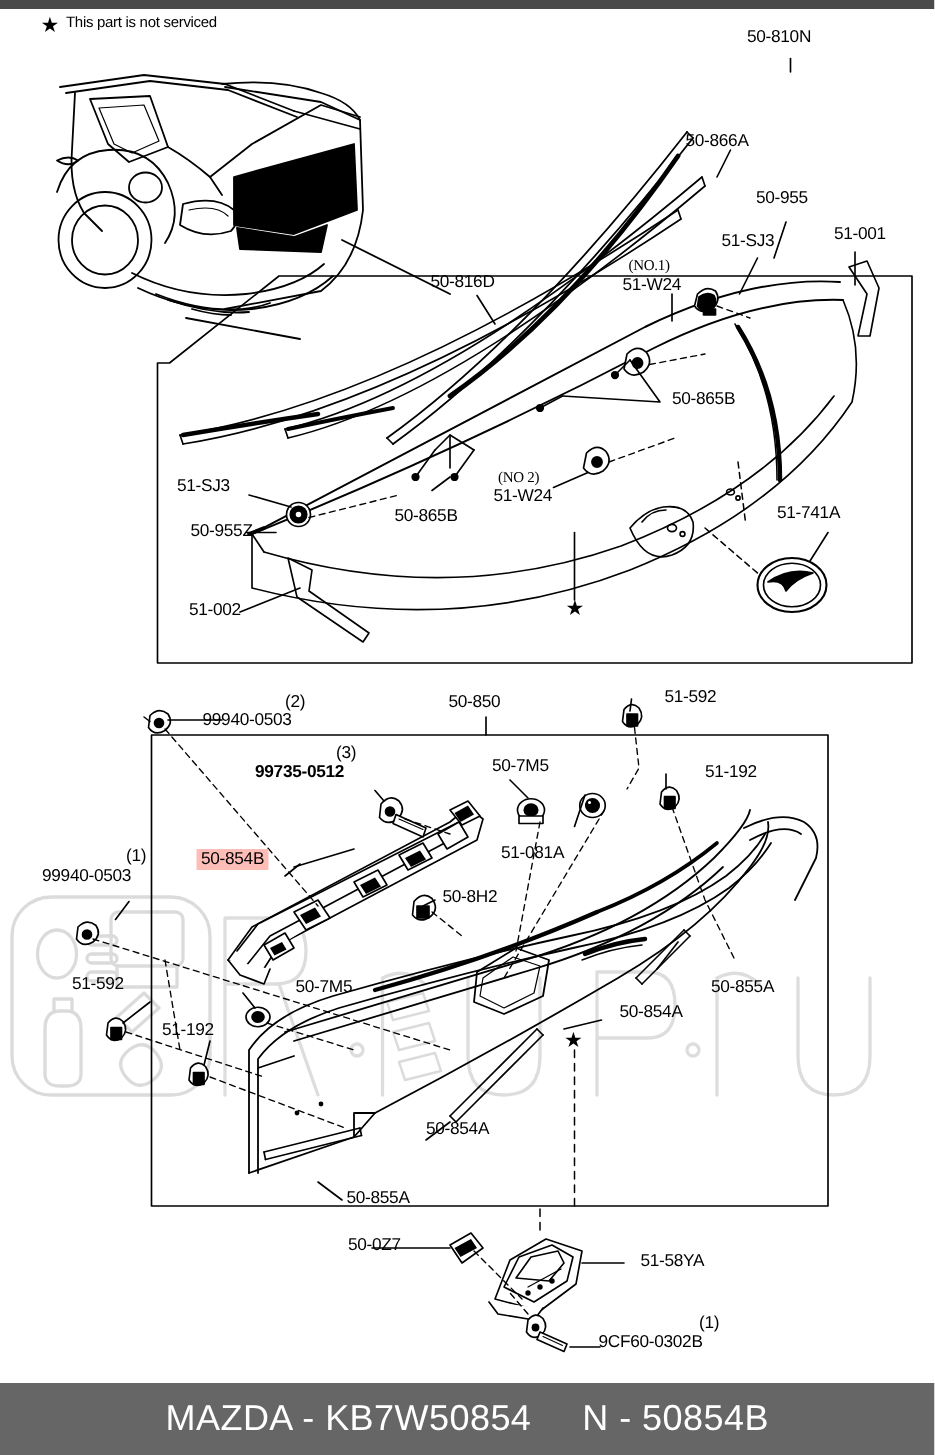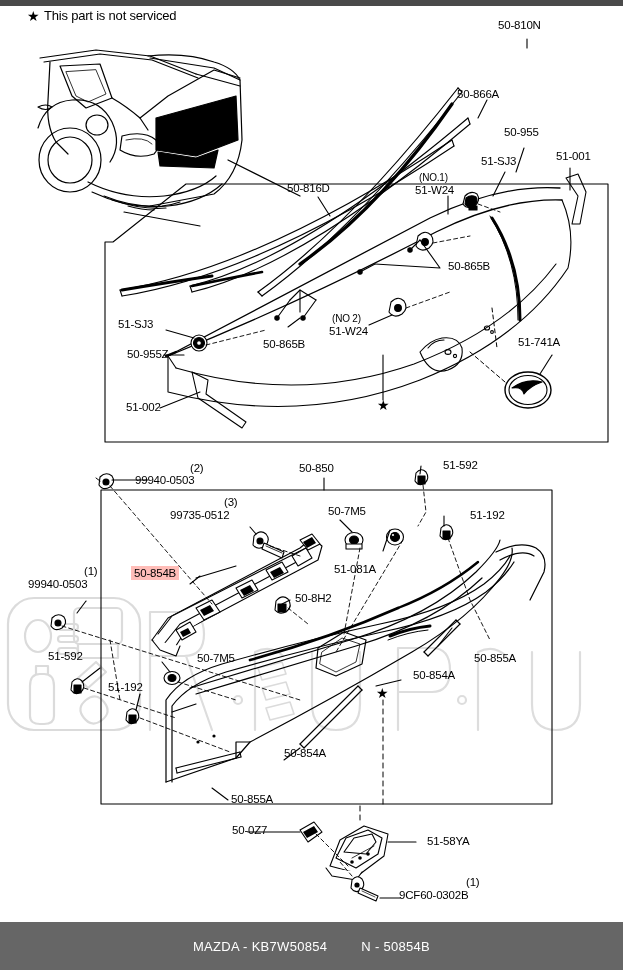--- a/index.html
+++ b/index.html
@@ -16,40 +16,40 @@
 
   .lbl{
     position:absolute;
     font-family:"Liberation Sans", sans-serif;
     font-size:11.5px;
     line-height:12px;
     color:#000;
     white-space:nowrap;
     letter-spacing:-0.2px;
   }
-  .lbl.small{font-size:10px;}
-  .lbl.note{font-size:13px;}
+  .lbl.small{font-size:10px;font-family:Liberation Serif, serif;}
+  .lbl.note{font-size:10px;}
   .lbl.hl{
     background:#ffbdb8;
     padding:1px 3px 1px 3px;
     font-weight:normal;
   }
   .star{
     position:absolute;
     font-size:14px;
     line-height:14px;
     color:#000;
   }
   .footer{
     position:absolute;left:0;top:922px;width:623px;height:48px;
     background:#666666;
     display:flex;align-items:center;justify-content:center;
   }
   .footer-text{
-    color:#ffffff;font-size:13px;letter-spacing:0.3px;
+    color:#ffffff;font-size:24px;letter-spacing:0.3px;
     font-family:"Liberation Sans", sans-serif;
   }
   .wm{position:absolute;pointer-events:none;}
 </style>
 </head>
 <body>
 
 <div id="page">
 
   <div class="topbar"></div>
@@ -446,21 +446,21 @@
   <div class="lbl small" style="left:332px;top:313px;">(NO 2)</div>
   <div class="lbl" style="left:329px;top:325px;">51-W24</div>
   <div class="lbl" style="left:518px;top:336px;">51-741A</div>
   <div class="lbl" style="left:126px;top:401px;">51-002</div>
   <div class="star" style="left:377px;top:398px;">★</div>
 
   <div class="lbl" style="left:299px;top:462px;">50-850</div>
   <div class="lbl" style="left:190px;top:462px;">(2)</div>
   <div class="lbl" style="left:135px;top:474px;">99940-0503</div>
   <div class="lbl" style="left:224px;top:496px;">(3)</div>
-  <div class="lbl" style="left:170px;top:509px;">99735-0512</div>
+  <div class="lbl" style="left:170px;top:509px;font-weight:bold;">99735-0512</div>
   <div class="lbl" style="left:443px;top:459px;">51-592</div>
   <div class="lbl" style="left:328px;top:505px;">50-7M5</div>
   <div class="lbl" style="left:470px;top:509px;">51-192</div>
   <div class="lbl" style="left:334px;top:563px;">51-081A</div>
   <div class="lbl hl" style="left:131px;top:566px;">50-854B</div>
   <div class="lbl" style="left:295px;top:592px;text-align:right;">50-8H2</div>
   <div class="lbl" style="left:84px;top:565px;">(1)</div>
   <div class="lbl" style="left:28px;top:578px;">99940-0503</div>
   <div class="lbl" style="left:48px;top:650px;">51-592</div>
   <div class="lbl" style="left:108px;top:681px;">51-192</div>

